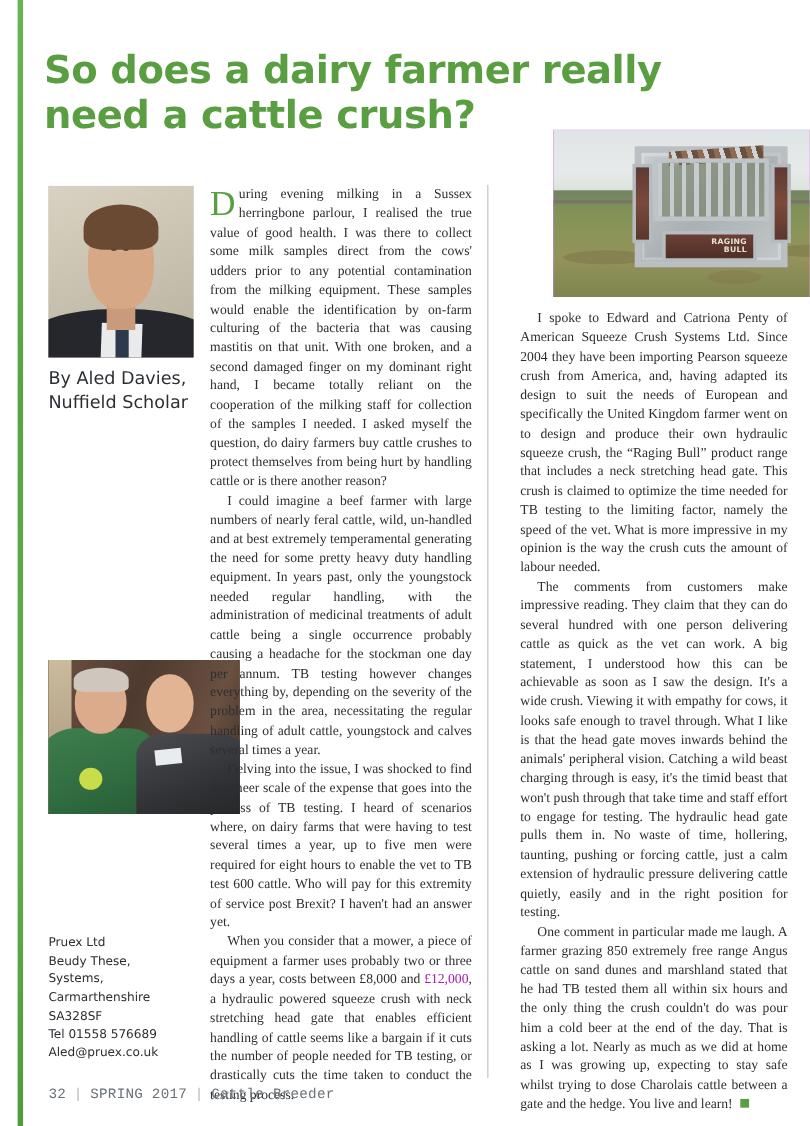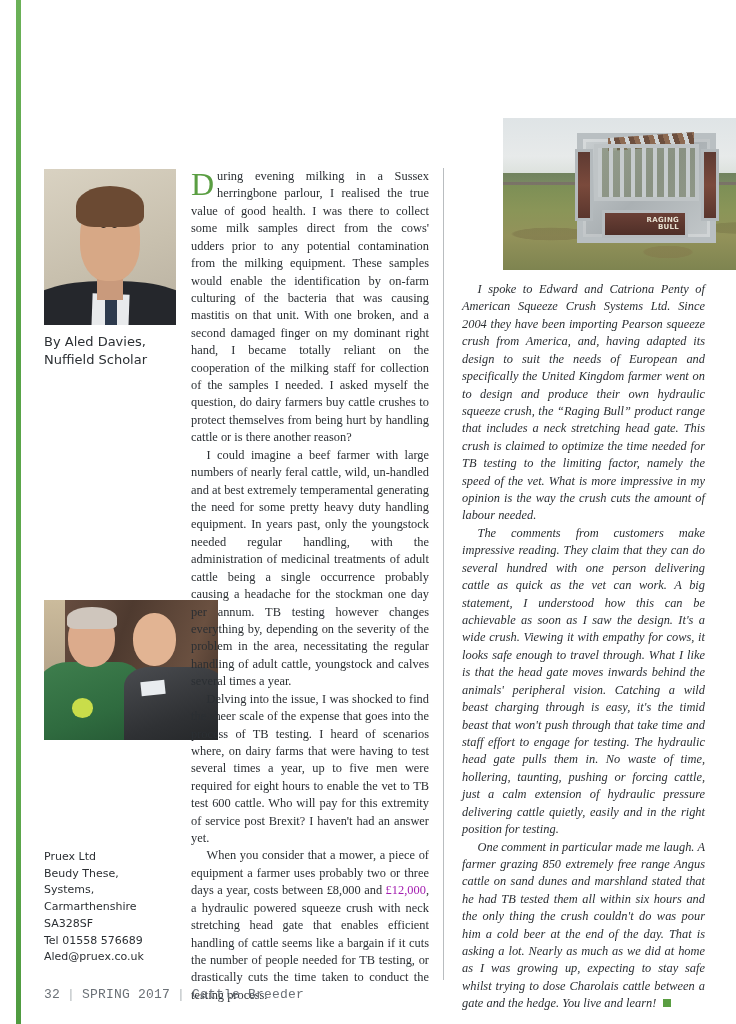--- a/index.html
+++ b/index.html
@@ -152,21 +152,21 @@
     position:absolute; left:24%; top:11%; width:52%; height:26%;
     background:#6b4a33; border-radius:52% 52% 28% 28%;
   }
   .ap-eye{ position:absolute; width:7%; height:3.2%; background:#3a3029; border-radius:50%; top:36%; }
   .ap-eye.l{ left:36%; } .ap-eye.r{ left:54%; }
 
   .photo-caption{
     position:absolute; left:44px; top:333px;
     width:150px;
     font-family:"DejaVu Sans", sans-serif;
-    font-size:13px;
+    font-size:16px;
     line-height:1.38;
     color:#2b2f33;
   }
 
   
   .couple-photo{
     position:absolute; left:44px; top:600px;
     width:174px; height:140px; overflow:hidden;
     background:#5b4338;
   }
@@ -232,21 +232,21 @@
     font-size:12.4px;
     line-height:1.405;
     text-align:justify;
     color:#2b2f33;
     hyphens:manual;
   }
   .col p{ margin:0; text-indent:1.25em; }
   .col p.first{ text-indent:0; }
 
   .col-1{ left:191px; top:168px; width:238px; }
-  .col-2{ left:462px; top:281px; width:243px;font-style:italic; }
+  .col-2{ left:473px; top:281px; width:243px; }
 
   
   .dropcap{
     float:left;
     font-family:"Liberation Serif", serif;
     font-size:32px;
     line-height:0.82;
     color:#5a9e42;
     padding:2px 3px 0 0;
     margin-top:1px;
@@ -292,20 +292,21 @@
   .footer .sep{ color:#b3b8bc; padding:0 7px; }
   .footer .pg{ color:#6b7177; }
 </style>
 </head>
 <body>
 
 <div class="page-edge-bar"></div>
 
 <div class="page">
 
+  <h1 class="headline">So does a dairy farmer really need a cattle crush?</h1>
 
   <div class="crush-photo">
     <div class="crush-sky"></div>
     <div class="crush-treeline"></div>
     <div class="crush-field"></div>
     <div class="crush-body">
       <div class="crush-frame"></div>
       <div class="crush-top"></div>
       <div class="crush-bars"></div>
       <div class="crush-sidepanel l"></div>

